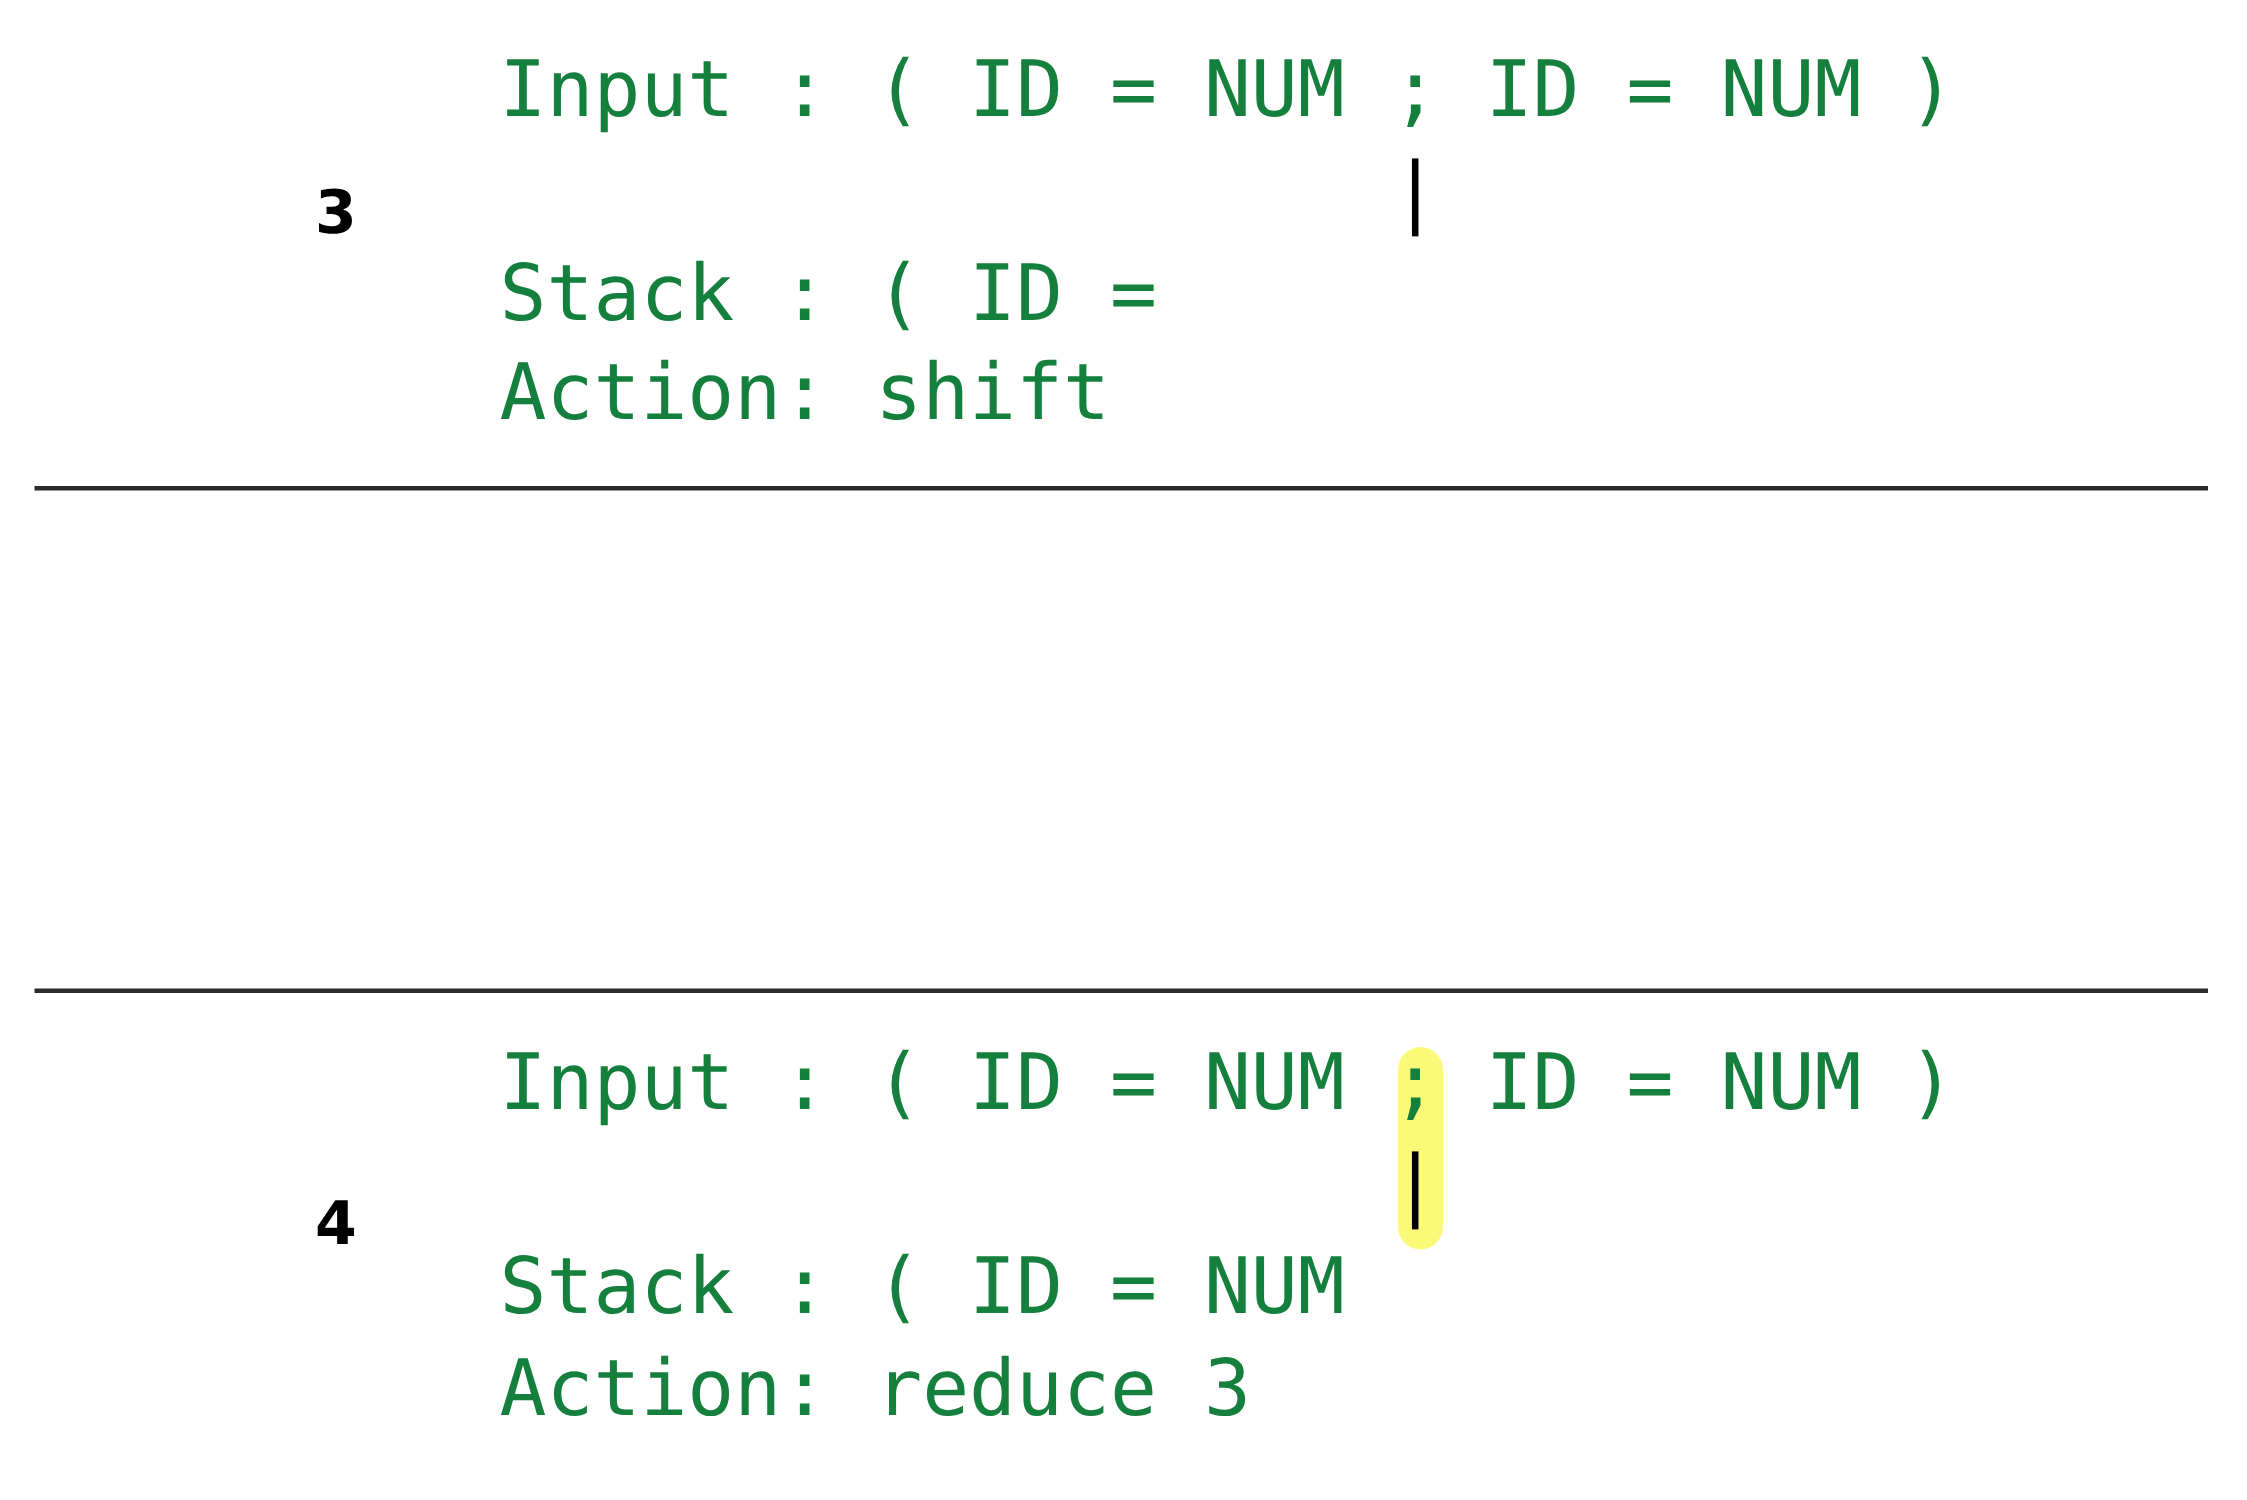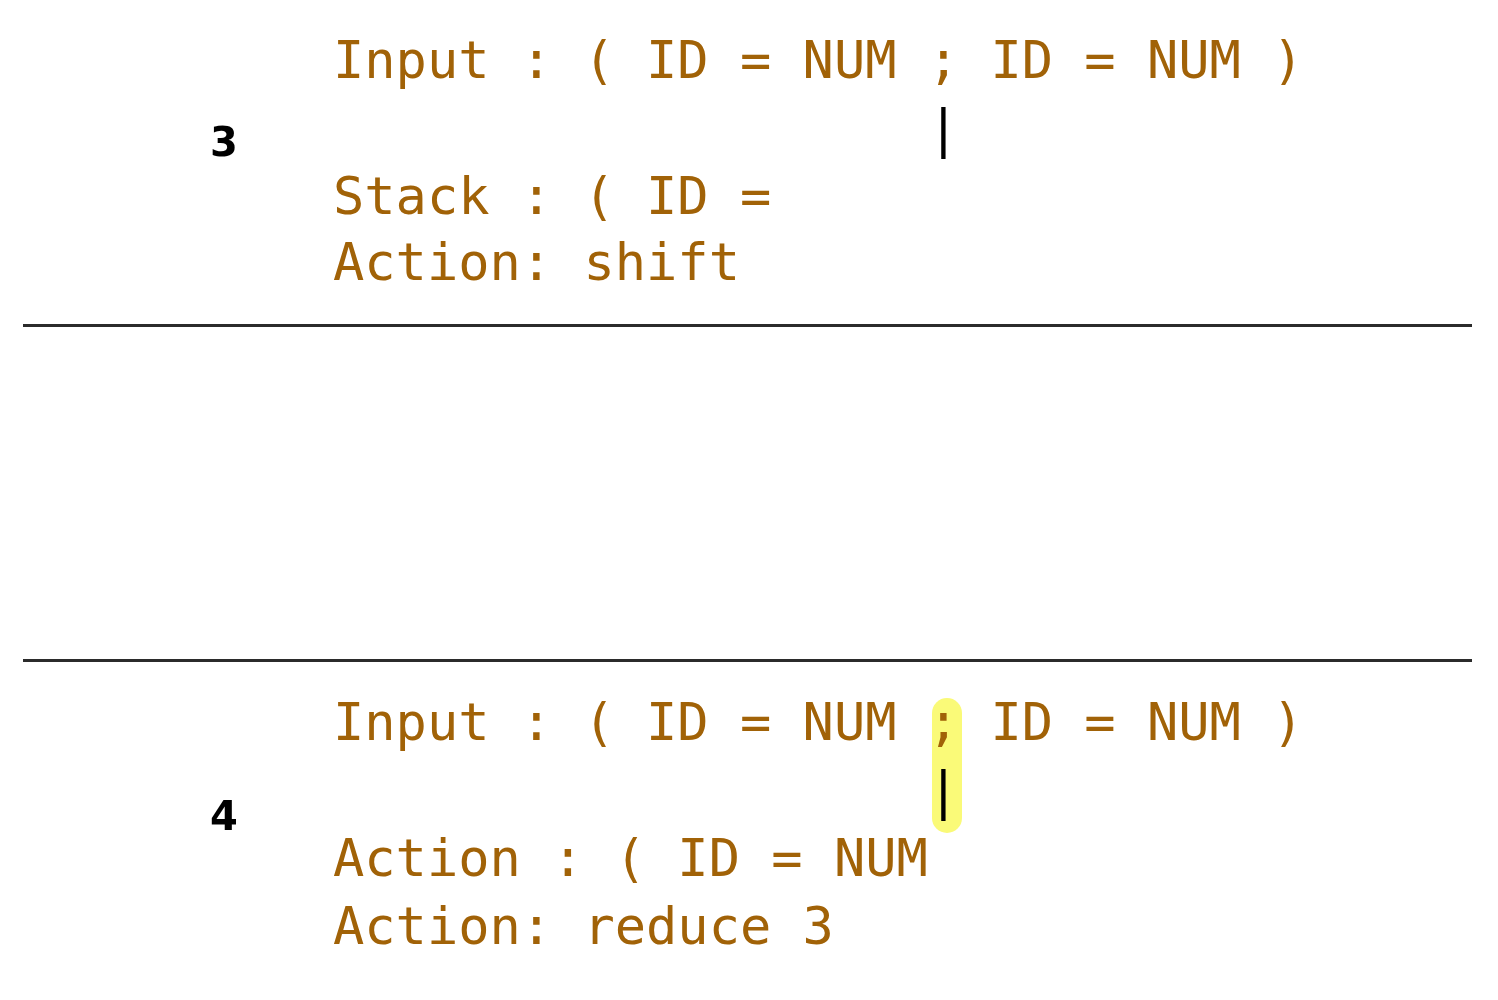--- a/index.html
+++ b/index.html
@@ -32,21 +32,21 @@
     line-height: 1;
     color: #000000;
   }
 
   .code-line {
     font-family: "DejaVu Sans Mono", monospace;
     font-size: 52px;
     line-height: 68px;
     letter-spacing: 0px;
     white-space: pre;
-    color: #a16207;
+    color: #15803d;
   }
 
   .cursor-line {
     font-family: "DejaVu Sans Mono", monospace;
     font-size: 52px;
     line-height: 68px;
     white-space: pre;
     color: #000000;
   }
 
@@ -108,21 +108,21 @@
     <div class="code-line layer r3-action">Action: shift</div>
   </div>
 
   <div class="row-divider" id="divider-1"></div>
 
   <div id="row-4">
     <div class="hl-pill" id="pill-4"></div>
     <div class="step-number r4-num">4</div>
     <div class="code-line layer r4-input">Input : ( ID = NUM ; ID = NUM )</div>
     <div class="cursor-line layer r4-cursor">                   |</div>
-    <div class="code-line layer r4-stack">Action : ( ID = NUM</div>
+    <div class="code-line layer r4-stack">Stack : ( ID = NUM</div>
     <div class="code-line layer r4-action">Action: reduce 3</div>
   </div>
 
   <div class="row-divider" id="divider-2"></div>
 
   <div id="row-5">
     
     
     
     

